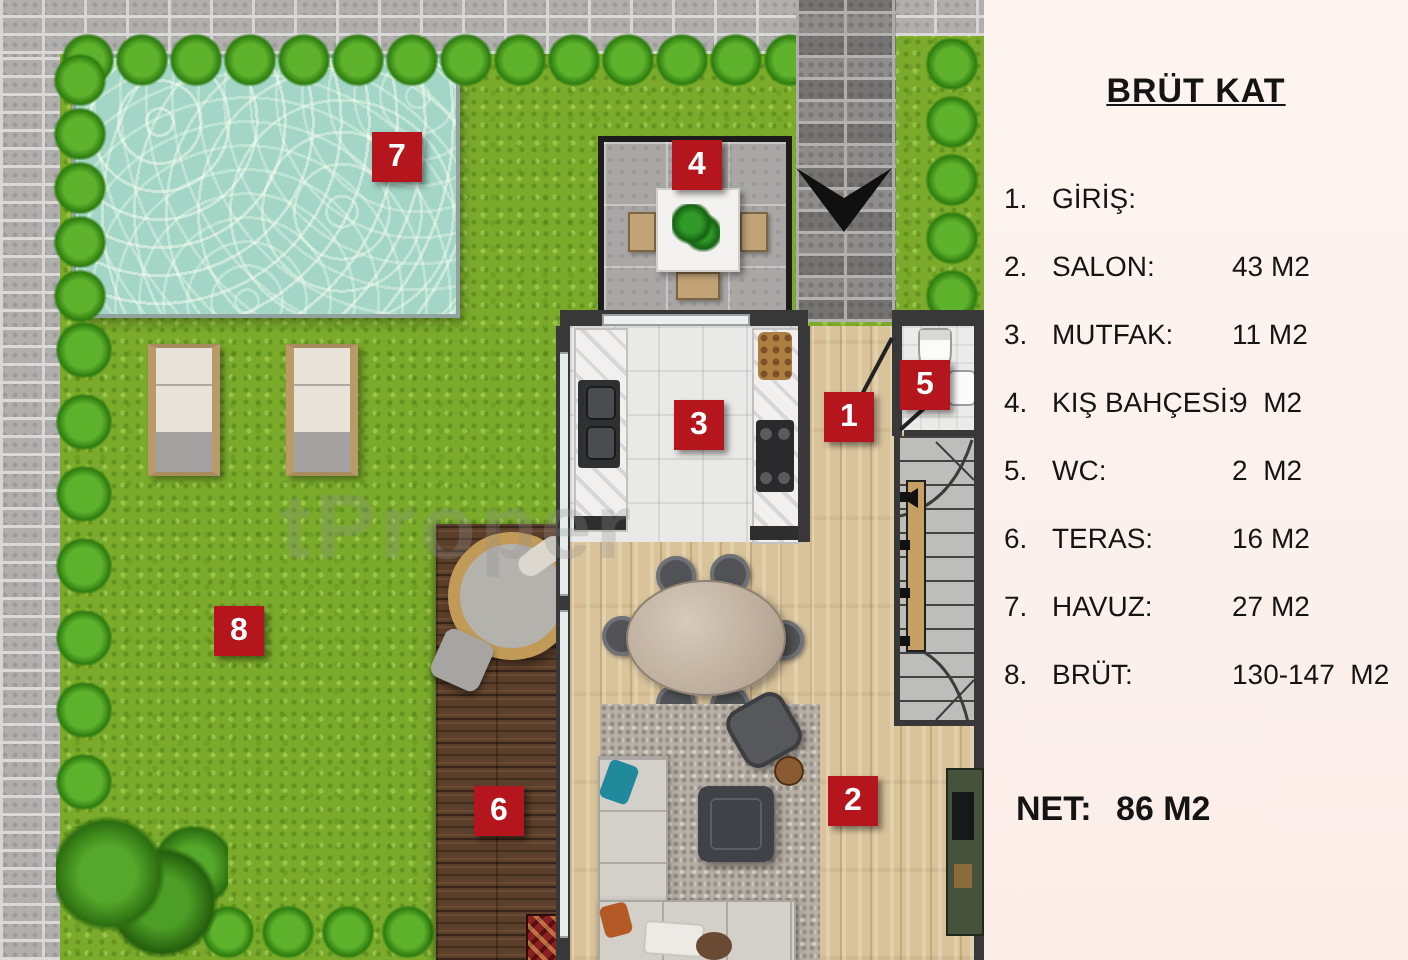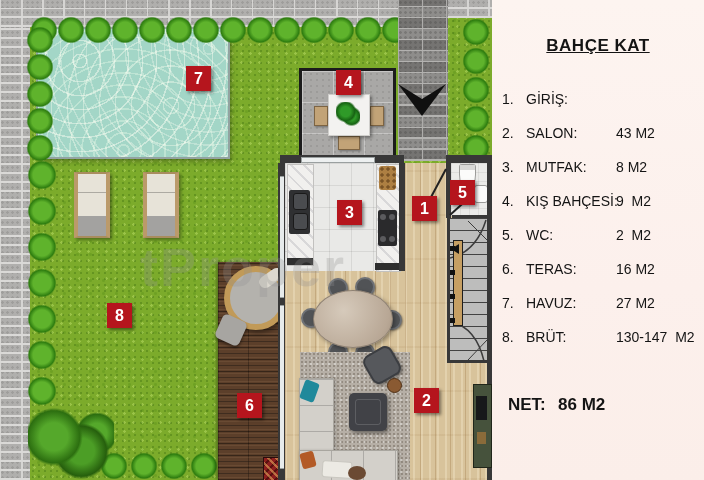--- a/index.html
+++ b/index.html
@@ -193,21 +193,21 @@
   .tv{left:476px;top:396px;width:11px;height:24px;background:#17181a;}
   .tv-item{left:477px;top:432px;width:9px;height:12px;background:#8a6b3a;}
 
   
   .badge{width:25px;height:25px;background:#b5151d;color:#fff;font-weight:bold;font-size:16px;
     display:flex;align-items:center;justify-content:center;box-shadow:2px 2px 3px rgba(0,0,0,.45);}
   .bg1{left:412px;top:196px;} .bg2{left:414px;top:388px;} .bg3{left:337px;top:200px;}
   .bg4{left:336px;top:70px;}  .bg5{left:450px;top:180px;} .bg6{left:237px;top:393px;}
   .bg7{left:186px;top:66px;}  .bg8{left:107px;top:303px;}
 
-  .watermark{left:140px;top:236px;width:340px;font-size:54px;font-weight:bold;
+  .watermark{left:140px;top:236px;width:340px;font-size:46px;font-weight:bold;
     color:rgba(145,145,145,.28);letter-spacing:2px;pointer-events:none;}
 
   
   .legend{position:absolute;left:492px;top:0;width:212px;height:480px;
     background:linear-gradient(180deg,#fdf4f0 0%,#fcf0ec 60%,#fbeee9 100%);color:#141414;}
   .lg-title{position:absolute;left:0;top:36px;width:100%;text-align:center;
     font-size:17px;font-weight:bold;text-decoration:underline;letter-spacing:.5px;}
   .lg-list{position:absolute;left:10px;top:90px;right:2px;}
   .lg-row{display:flex;align-items:flex-start;margin-bottom:15px;font-size:14px;line-height:19px;}
   .lg-num{width:24px;flex:none;}
@@ -348,36 +348,36 @@
     <div class="abs badge bg2">2</div>
     <div class="abs badge bg3">3</div>
     <div class="abs badge bg4">4</div>
     <div class="abs badge bg5">5</div>
     <div class="abs badge bg6">6</div>
     <div class="abs badge bg7">7</div>
     <div class="abs badge bg8">8</div>
   </div>
 
   <div class="legend">
-    <div class="lg-title">BAHÇE KAT</div>
+    <div class="lg-title">BRÜT KAT</div>
 
     <div class="lg-list">
       <div class="lg-row">
         <span class="lg-num">1.</span>
         <span class="lg-label">GİRİŞ:</span>
       </div>
       <div class="lg-row">
         <span class="lg-num">2.</span>
         <span class="lg-label">SALON:</span>
         <span class="lg-val">43 M2</span>
       </div>
       <div class="lg-row">
         <span class="lg-num">3.</span>
         <span class="lg-label">MUTFAK:</span>
-        <span class="lg-val">8 M2</span>
+        <span class="lg-val">11 M2</span>
       </div>
       <div class="lg-row">
         <span class="lg-num">4.</span>
         <span class="lg-label">KIŞ BAHÇESİ:</span>
         <span class="lg-val">9  M2</span>
       </div>
       <div class="lg-row">
         <span class="lg-num">5.</span>
         <span class="lg-label">WC:</span>
         <span class="lg-val">2  M2</span>

